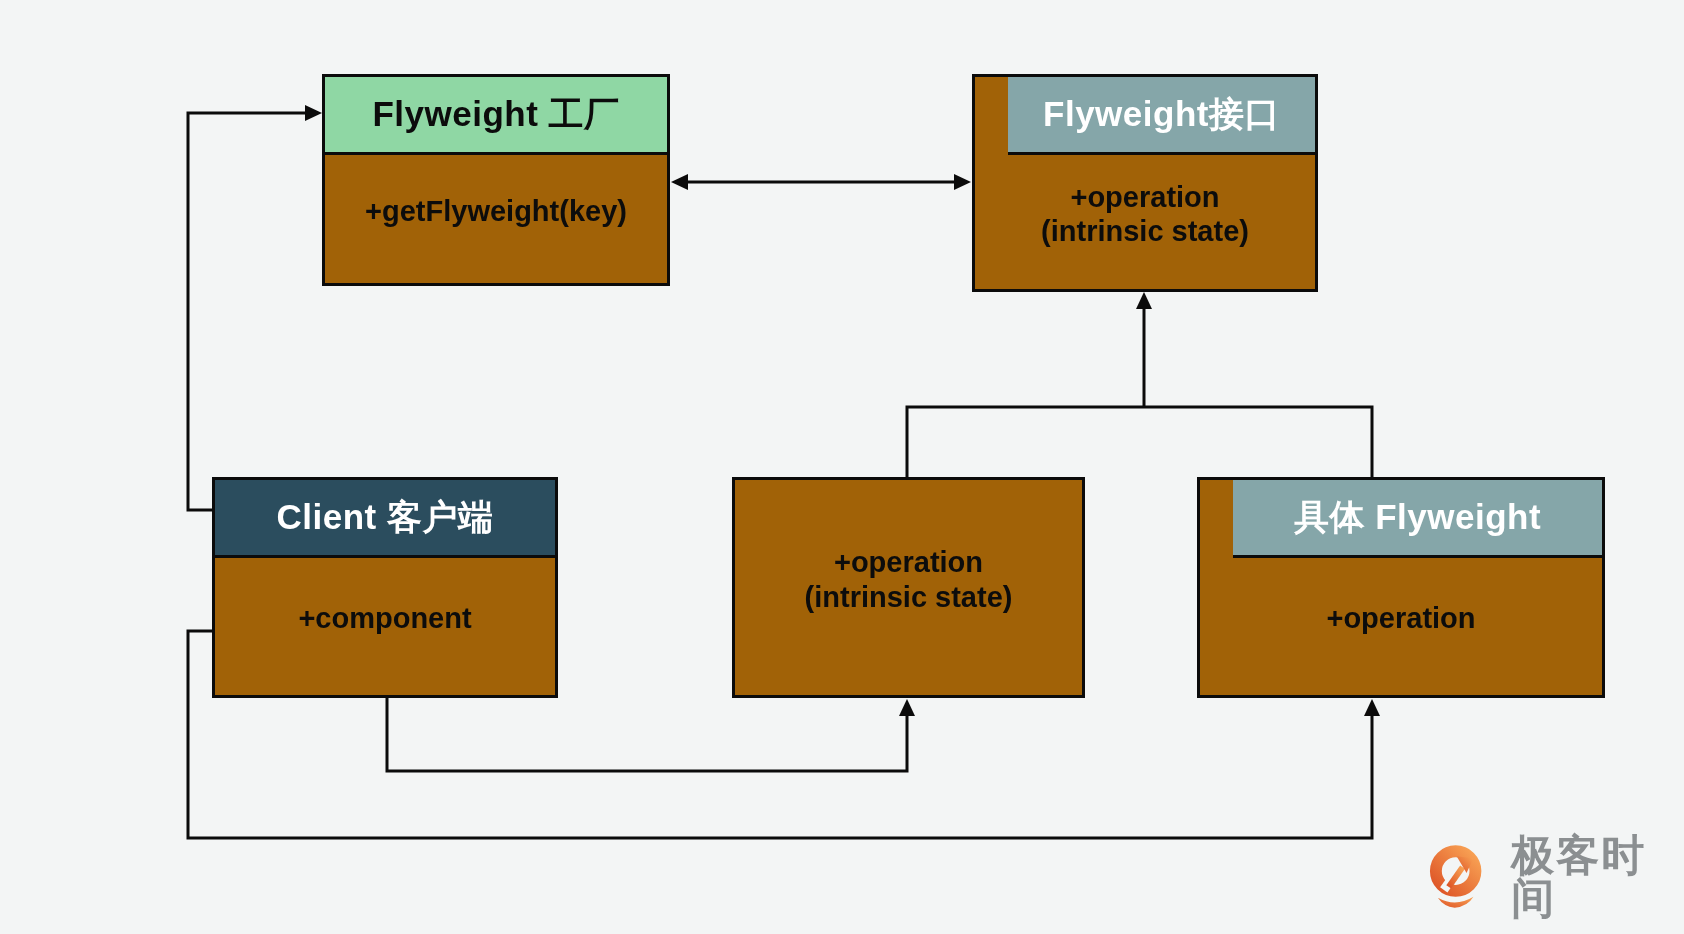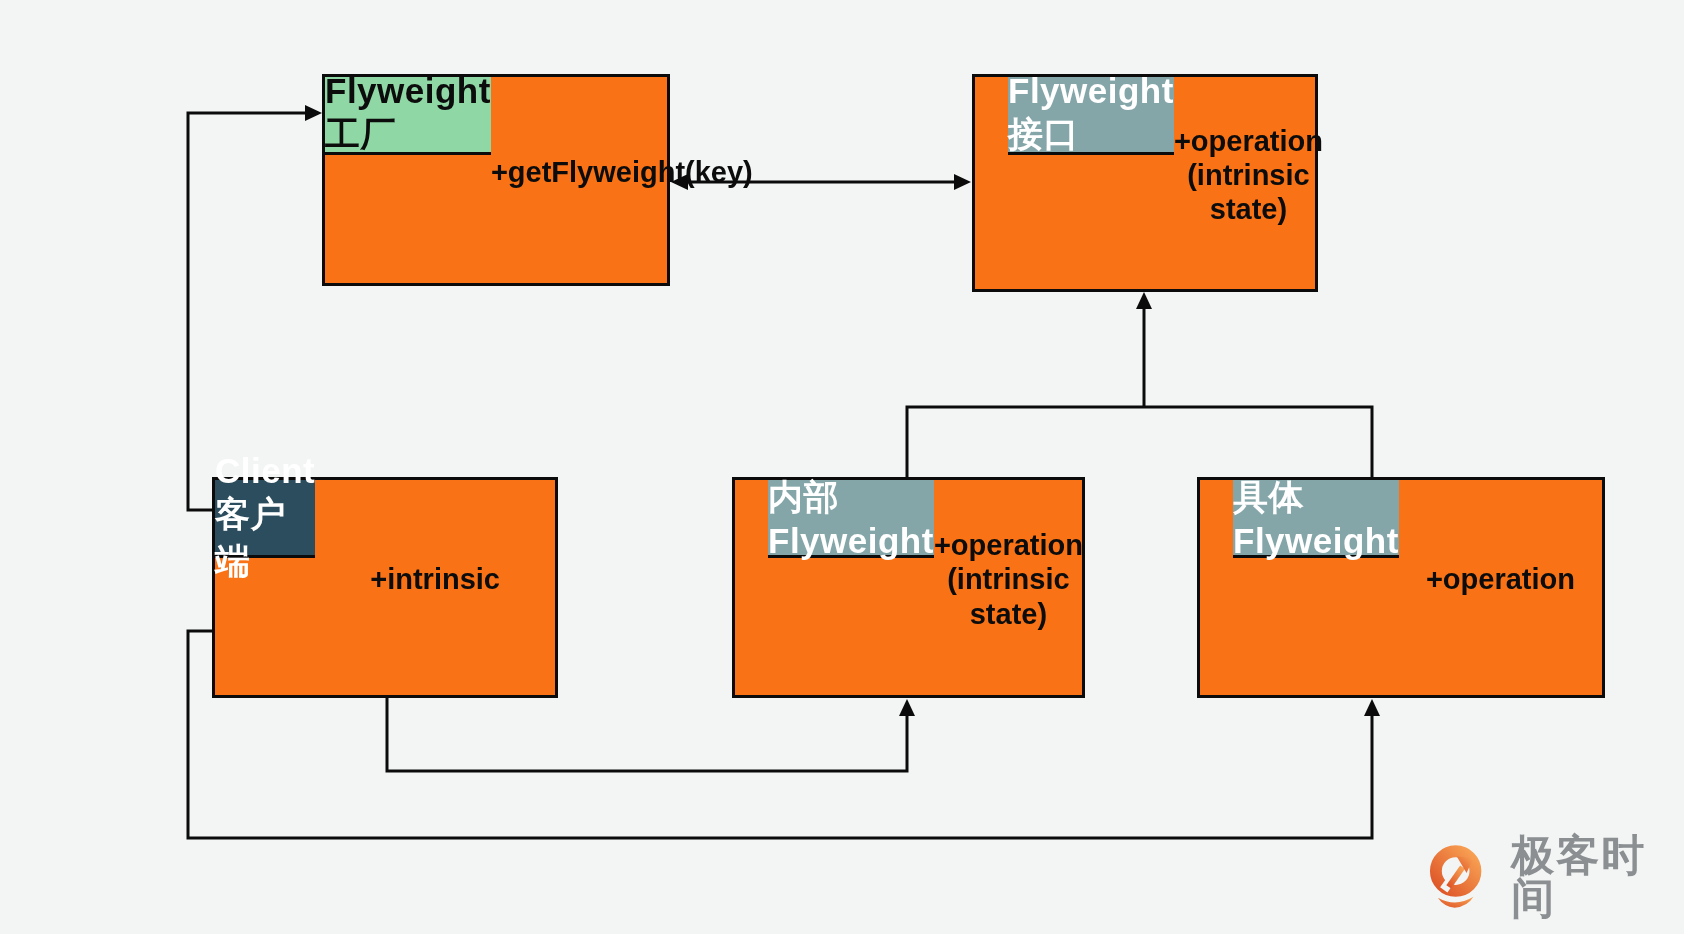--- a/index.html
+++ b/index.html
@@ -18,23 +18,23 @@
     font-family:"Liberation Sans","DejaVu Sans",sans-serif;
     position:relative;
     overflow:hidden;
   }
   .canvas{position:absolute;inset:0;width:1684px;height:934px;}
   svg.connectors{position:absolute;left:0;top:0;width:1684px;height:934px;}
 
   .uml-box{
     position:absolute;
     border:3px solid var(--line);
-    background:#f97316;
+    background:#a16207;
     display:flex;
-    flex-direction:row;
+    flex-direction:column;
   }
   .uml-header{
     height:78px;
     flex:0 0 78px;
     border-bottom:3px solid var(--line);
     display:flex;
     align-items:center;
     justify-content:center;
     font-size:35px;
     font-weight:bold;
@@ -125,26 +125,25 @@
     <div class="uml-header hdr-teal">Flyweight接口</div>
     <div class="uml-body">
       <span>+operation</span>
       <span>(intrinsic state)</span>
     </div>
   </div>
 
   <div class="uml-box" id="box-client">
     <div class="uml-header hdr-dark">Client 客户端</div>
     <div class="uml-body">
-      <span>+intrinsic</span>
+      <span>+component</span>
     </div>
   </div>
 
   <div class="uml-box" id="box-intrinsic">
-    <div class="uml-header hdr-teal">内部 Flyweight</div>
     <div class="uml-body">
       <span>+operation</span>
       <span>(intrinsic state)</span>
     </div>
   </div>
 
   <div class="uml-box" id="box-concrete">
     <div class="uml-header hdr-teal">具体 Flyweight</div>
     <div class="uml-body">
       <span>+operation</span>

